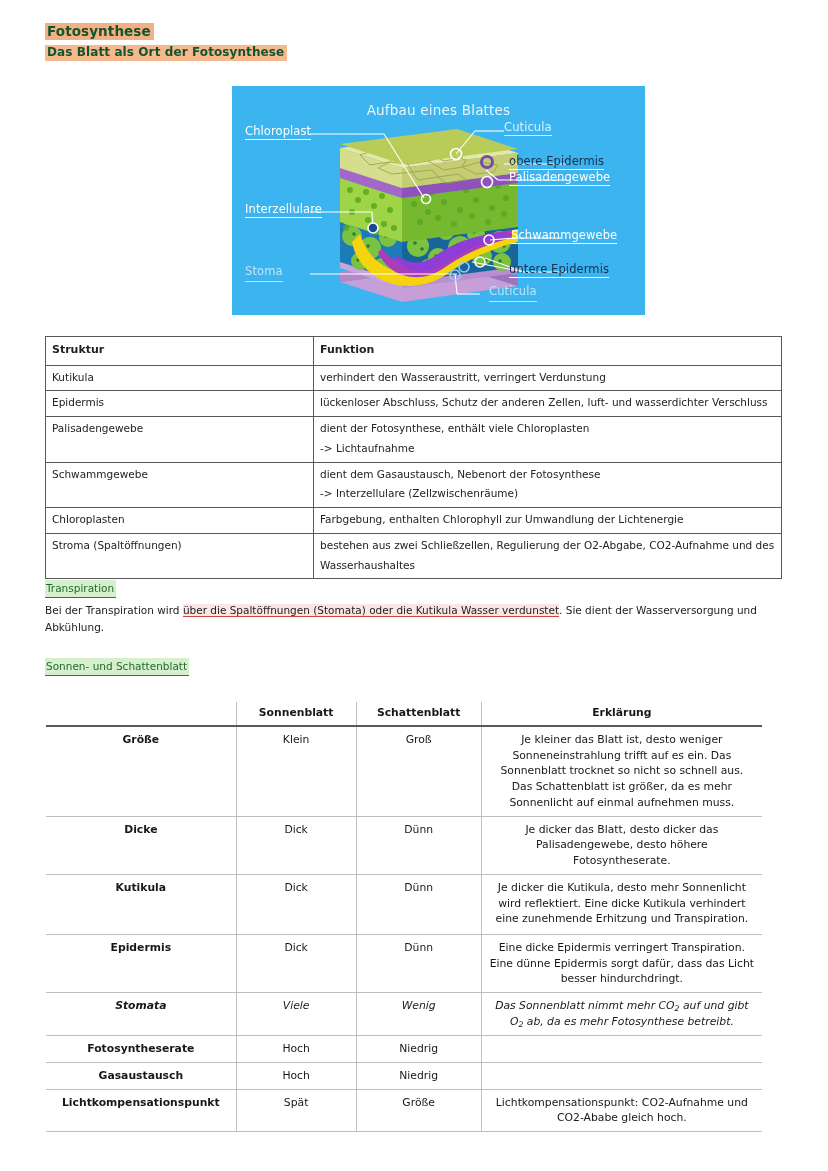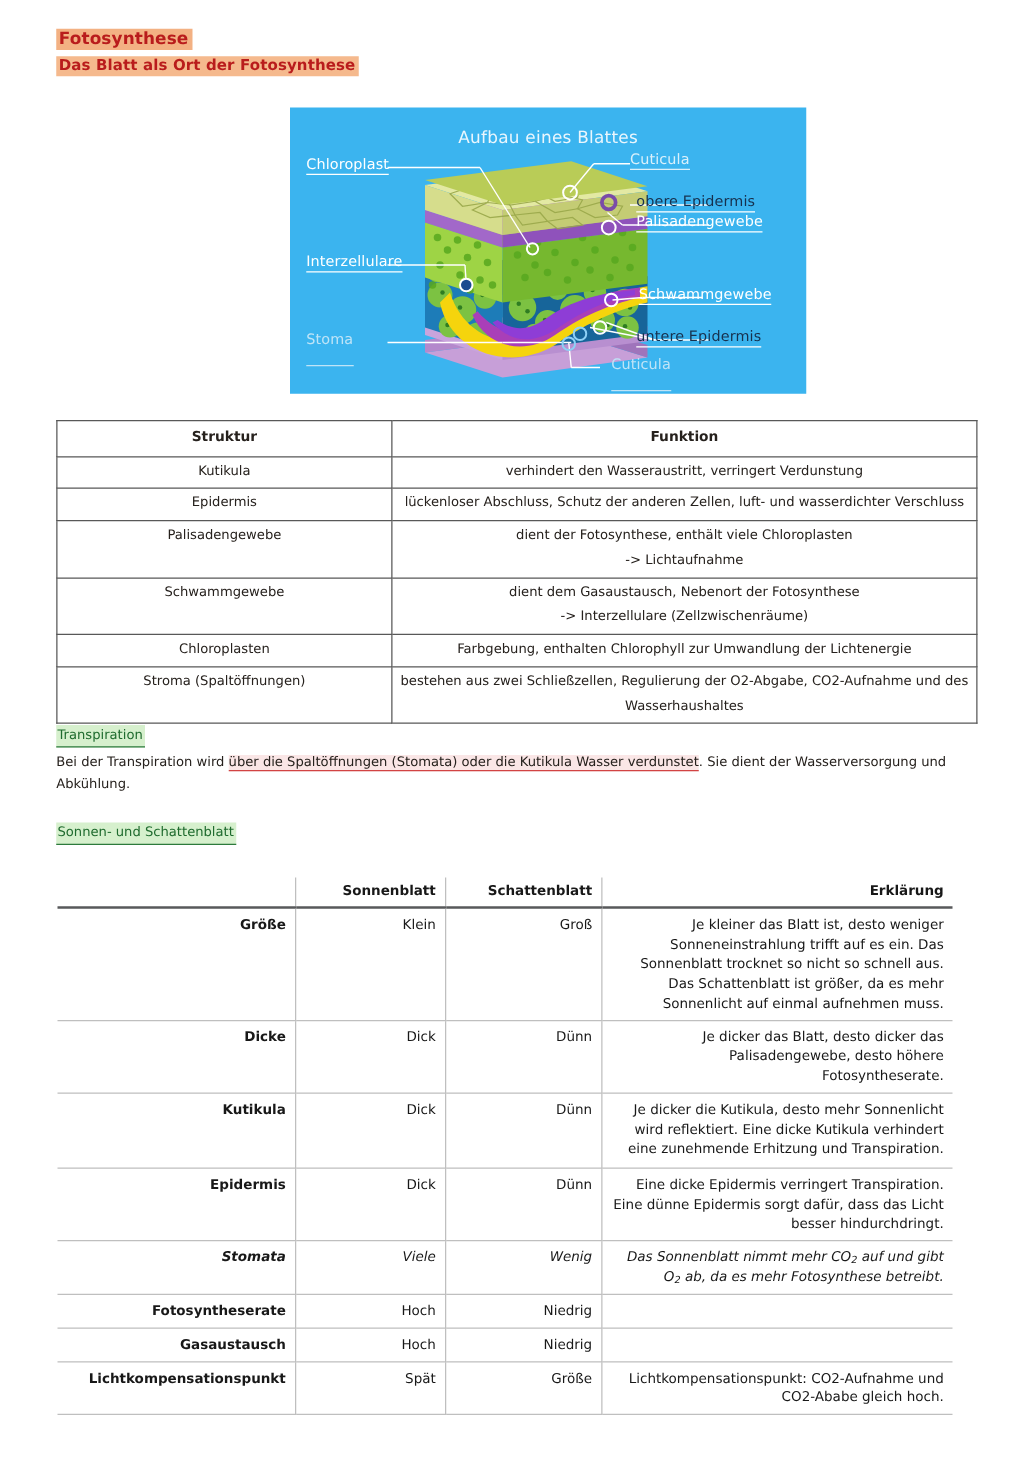--- a/index.html
+++ b/index.html
@@ -28,21 +28,21 @@
   
   .hd-wrap {
     position: absolute;
     left: 45px;
     top: 22px;
   }
   .hd1, .hd2 {
     display: inline-block;
     font-family: "DejaVu Sans", sans-serif;
     font-weight: 700;
-    color: #b91c1c;
+    color: #14532d;
     letter-spacing: .1px;
     line-height: 1.12;
     padding: 1px 3px 1px 2px;
     white-space: nowrap;
   }
   .hd1 {
     font-size: 13.5px;
     background: #f3b183;
   }
   .hd2 {
@@ -76,41 +76,41 @@
   .dlabel {
     position: absolute;
     font-family: "DejaVu Sans", sans-serif;
     font-size: 11.5px;
     white-space: nowrap;
     letter-spacing: .1px;
   }
   .dlabel.lt    { color: #d9f0fb; border-bottom: 1.2px solid #d9f0fb; padding-bottom: 1px; }
   .dlabel.wht   { color: #ffffff; border-bottom: 1.2px solid #ffffff; padding-bottom: 1px; }
   .dlabel.navy  { color: #17304d; border-bottom: 1.2px solid #ffffff; padding-bottom: 1px; }
-  .dlabel.pale  { color: #bfe4f7; border-bottom: 1.2px solid #bfe4f7; padding-bottom: 14px; }
+  .dlabel.pale  { color: #bfe4f7; border-bottom: 1.2px solid #bfe4f7; padding-bottom: 3px; }
 
   .leader { position: absolute; stroke: #ffffff; stroke-width: 1.1; fill: none; }
   .dot-ring { fill: none; stroke: #ffffff; stroke-width: 1.6; }
 
   
   .tbl1 {
     position: absolute;
     left: 45px;
     top: 336px;
     width: 737px;
     border-collapse: collapse;
     font-family: "DejaVu Sans", sans-serif;
     font-size: 10.5px;
     color: #26211d;
   }
   .tbl1 td, .tbl1 th {
     border: 1px solid #585858;
     padding: 4px 6px 5px 6px;
     vertical-align: top;
-    text-align: center;
+    text-align: left;
     font-weight: 400;
     line-height: 1.5;
   }
   .tbl1 th { font-weight: 700; font-size: 11px; padding-top: 5px; padding-bottom: 6px; }
   .tbl1 .c1 { width: 255px; }
   .tbl1 .sub { display: block; margin-top: 4px; }
 
   
   .para-block {
     position: absolute;
@@ -148,21 +148,21 @@
     font-family: "DejaVu Sans", sans-serif;
     font-size: 10.8px;
     color: #181818;
   }
   .tbl2 th, .tbl2 td {
     border-left: 1px solid #bfbfbf;
     border-right: 1px solid #bfbfbf;
     border-bottom: 1px solid #bfbfbf;
     padding: 5px 7px 5px 7px;
     vertical-align: top;
-    text-align: right;
+    text-align: center;
     line-height: 1.46;
   }
   .tbl2 thead th {
     border-top: none;
     border-bottom: 2.2px solid #58595b;
     font-weight: 700;
     padding-top: 3px;
     padding-bottom: 4px;
   }
   .tbl2 thead th.blank { border-left: none; }

